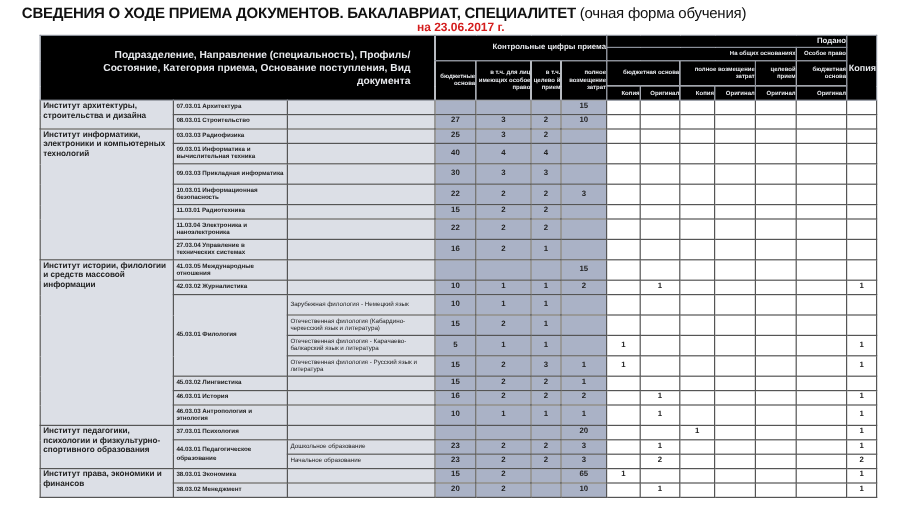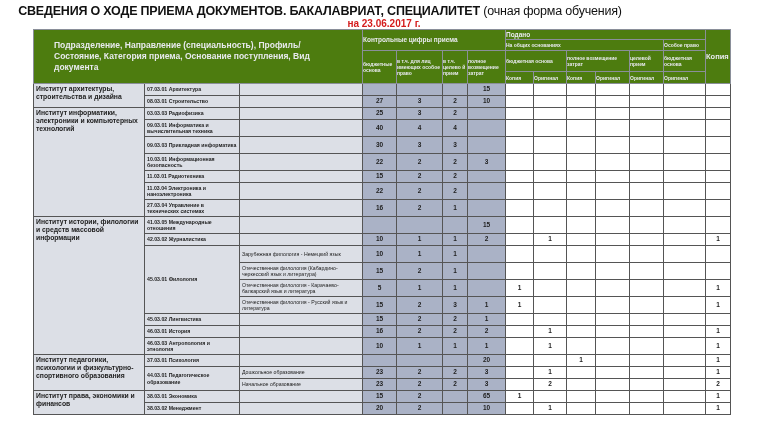--- a/index.html
+++ b/index.html
@@ -2,21 +2,21 @@
 <html><head>
 <meta charset="utf-8">
 <style>
   html,body{margin:0;padding:0;background:#fff;}
   body{width:768px;height:432px;overflow:hidden;font-family:"Liberation Sans",sans-serif;position:relative;}
   .title{position:absolute;left:0;top:4px;width:640px;text-align:center;font-size:12.5px;font-weight:bold;color:#111;letter-spacing:-0.2px;}
   .title .norm{font-weight:normal;}
   .subtitle{position:absolute;left:0;top:18px;width:768px;text-align:center;font-size:10px;font-weight:bold;color:#d41c1c;}
   table{position:absolute;left:33px;top:29px;border-collapse:collapse;table-layout:fixed;}
   td,th{padding:0;overflow:hidden;}
-  th{background:#4d7c0f;color:#e8eaee;font-weight:bold;text-align:left;border:1px solid #8a8f99;font-size:5px;line-height:6px;}
+  th{background:#000000;color:#e8eaee;font-weight:bold;text-align:right;border:1px solid #8a8f99;font-size:5px;line-height:6px;}
   th.big{font-size:8.5px;line-height:11px;}
   th.mid{font-size:6.5px;}
   th.vs{font-size:7.5px;}
   td{border:1px solid #555;font-size:5.2px;line-height:6.2px;color:#222;}
   td.inst{background:#dcdfe6;font-weight:bold;font-size:6.8px;line-height:8px;vertical-align:top;padding:1px 2px;}
   td.dir{background:#dcdfe6;font-weight:bold;padding:0 2px;vertical-align:middle;}
   td.prof{background:#dcdfe6;padding:0 2px;vertical-align:middle;}
   td.num{background:#aab2c6;text-align:center;font-weight:bold;font-size:6.5px;}
   td.cell{background:#fff;text-align:center;font-weight:bold;font-size:6.5px;}
 </style>

